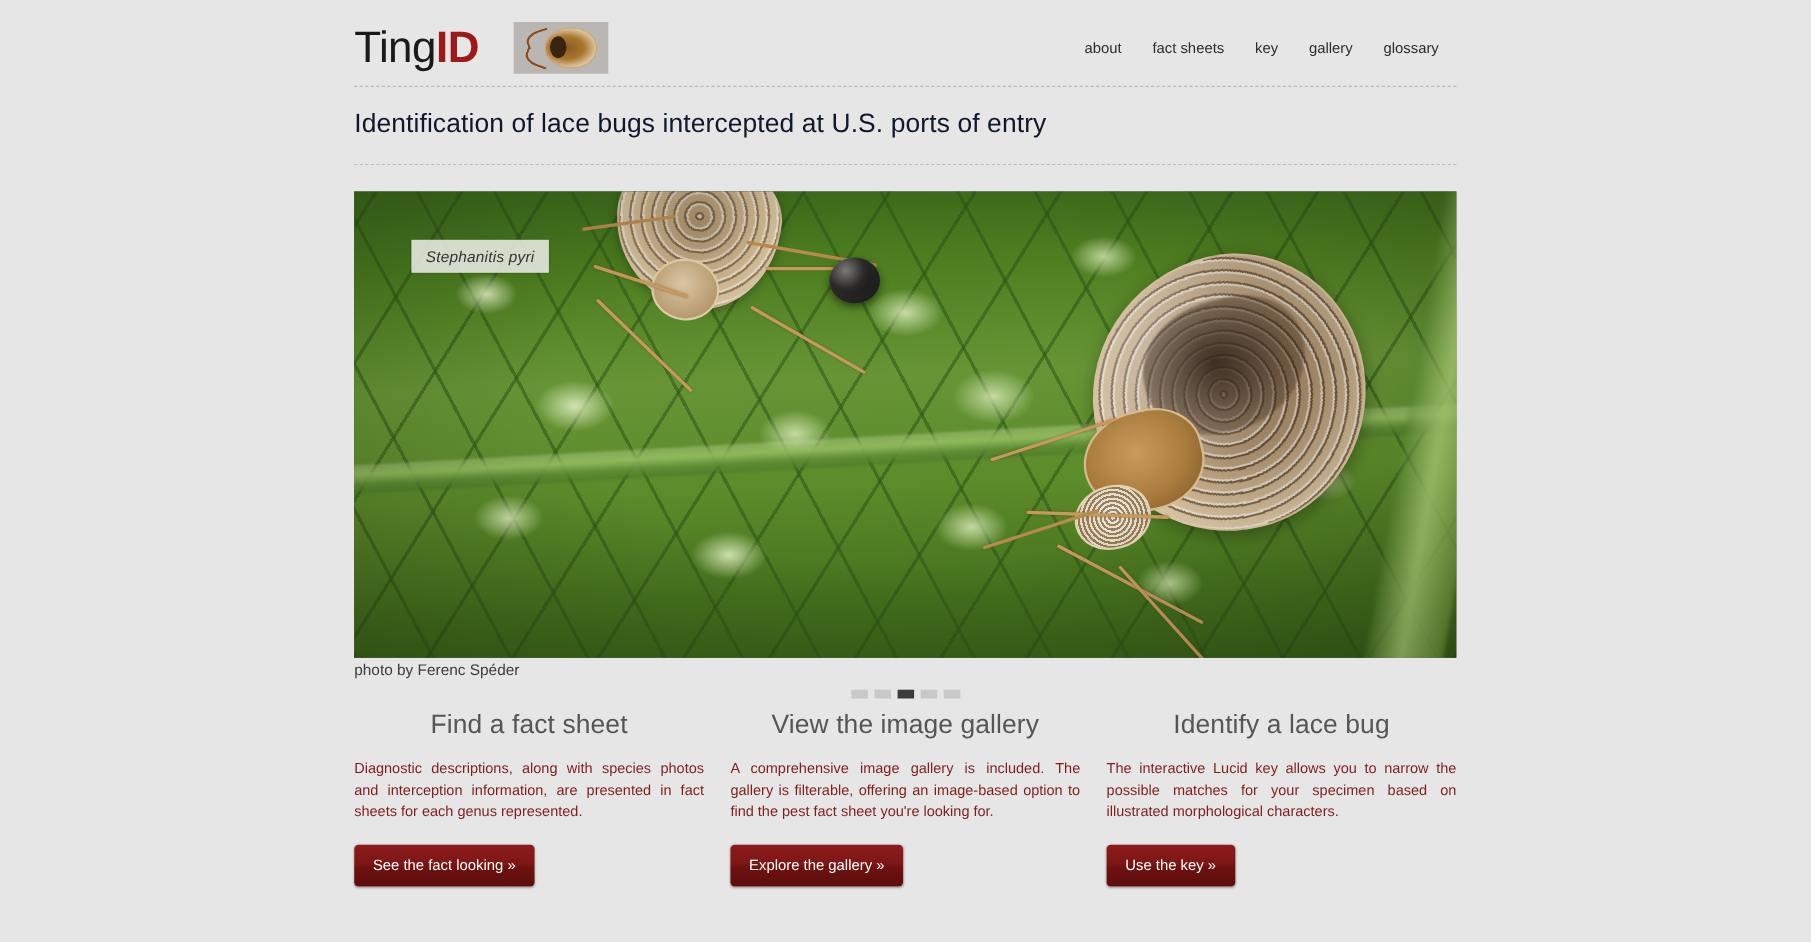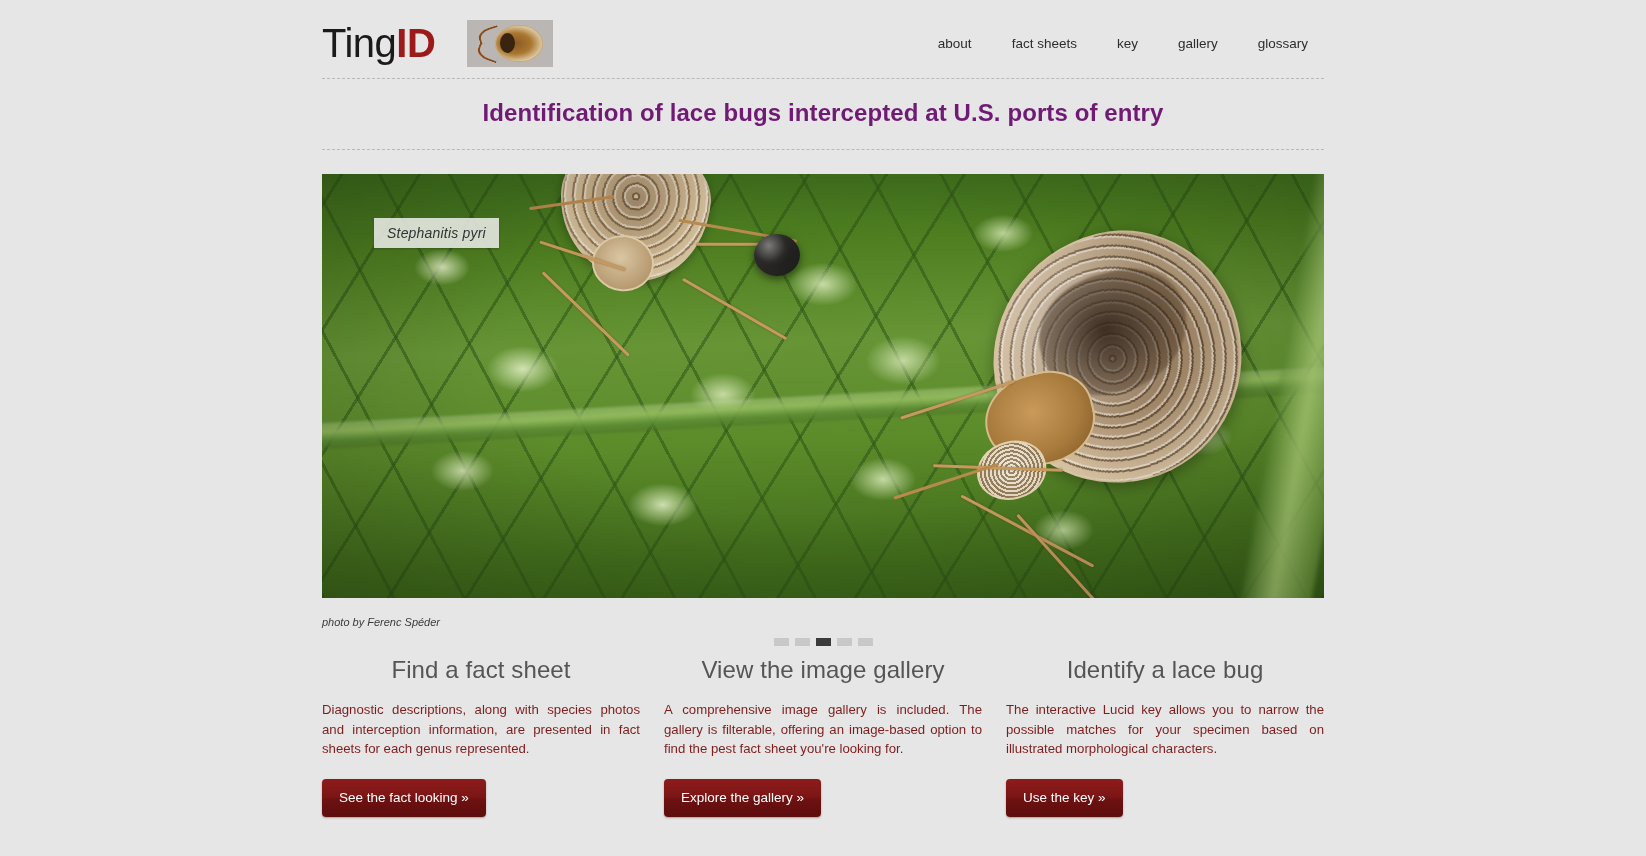--- a/index.html
+++ b/index.html
@@ -71,42 +71,41 @@
     border-left: 2px solid #8b4a18;
     border-radius: 60% 0 0 0;
     transform: rotate(-18deg);
   }
   .logo-bug .ant1 { left: 11px; top: 8px; }
   .logo-bug .ant2 { left: 10px; top: 26px; transform: rotate(20deg) scaleY(-1); }
 
   .nav {
     display: flex;
     align-items: flex-end;
-    gap: 12px;
+    gap: 0;
     padding-right: 2px;
   }
   .nav a {
     color: #2c2c2c;
     font-size: 13.5px;
     text-decoration: none;
     padding: 4px 14px;
     white-space: nowrap;
   }
 
   .rule {
     border-top: 1px dashed #b9b9b9;
     height: 0;
     margin: 0;
   }
 
   .tagline {
-    text-align: center;
     font-size: 24px;
-    color: #701a75;
-    font-weight: 700;
+    color: #0f172a;
+    font-weight: 400;
     padding: 20px 0 22px 0;
     letter-spacing: 0.1px;
   }
 
   
   .hero {
     margin-top: 24px;
     position: relative;
   }
   .hero-frame {
@@ -256,24 +255,23 @@
     left: 52px; top: 44px;
     background: rgba(238,238,234,.86);
     color: #333;
     font-style: italic;
     font-size: 14px;
     padding: 7px 13px;
     letter-spacing: .2px;
     box-shadow: 0 1px 2px rgba(0,0,0,.2);
   }
   .credit {
-    font-style: italic;
-    font-size: 11px;
+    font-size: 14px;
     color: #3b3b3b;
-    padding-top: 18px;
+    padding-top: 3px;
   }
 
   .dots {
     display: flex;
     justify-content: center;
     gap: 6px;
     margin-top: 10px;
   }
   .dots span {
     display: block;

